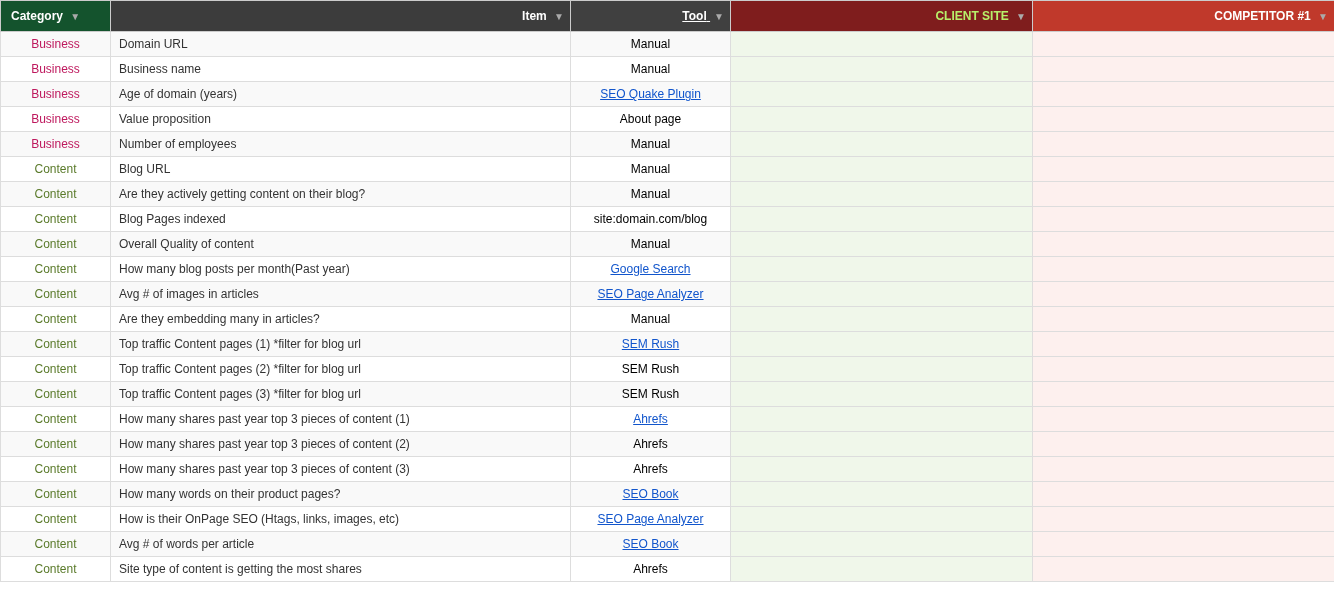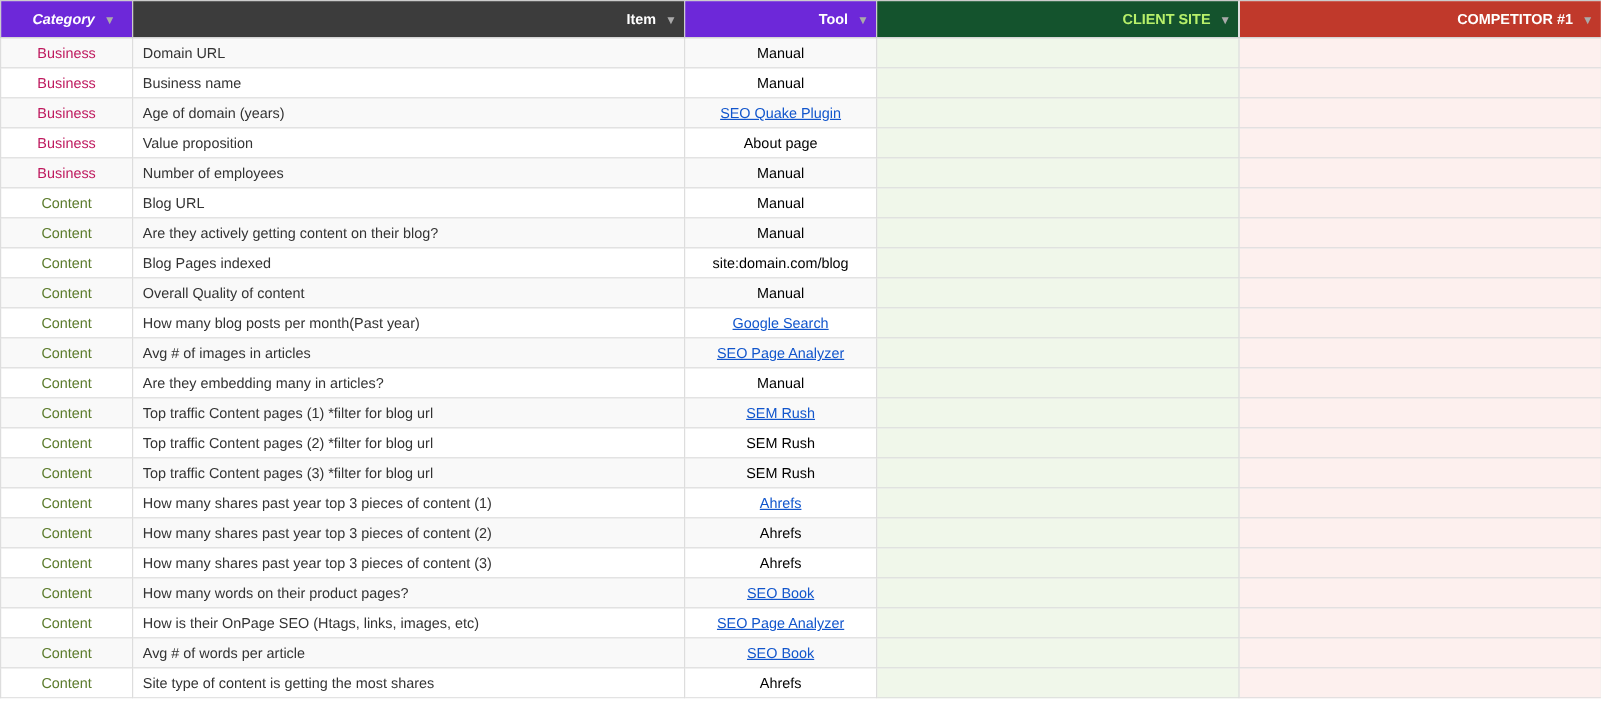--- a/index.html
+++ b/index.html
@@ -26,36 +26,36 @@
 
     thead tr th {
       padding: 8px 6px;
       font-weight: bold;
       font-size: 12px;
       text-align: right;
       border: 1px solid #ccc;
       position: relative;
     }
     th.cat-header {
-      background: #6d28d9;
+      background: #14532d;
       color: #fff;
       text-align: left;
-      padding-left: 26px;
-      font-style: italic;
+      padding-left: 10px;
     }
     th.item-header {
       background: #3c3c3c;
       color: #fff;
     }
     th.tool-header {
-      background: #6d28d9;
+      background: #404040;
       color: #fff;
+      text-decoration: underline;
     }
     th.client-header {
-      background: #14532d;
+      background: #7f1d1d;
       color: #b8f06a;
       font-weight: bold;
       text-transform: uppercase;
     }
     th.competitor-header {
       background: #c0392b;
       color: #fff;
       font-weight: bold;
       text-transform: uppercase;
       margin-left: 48px;

